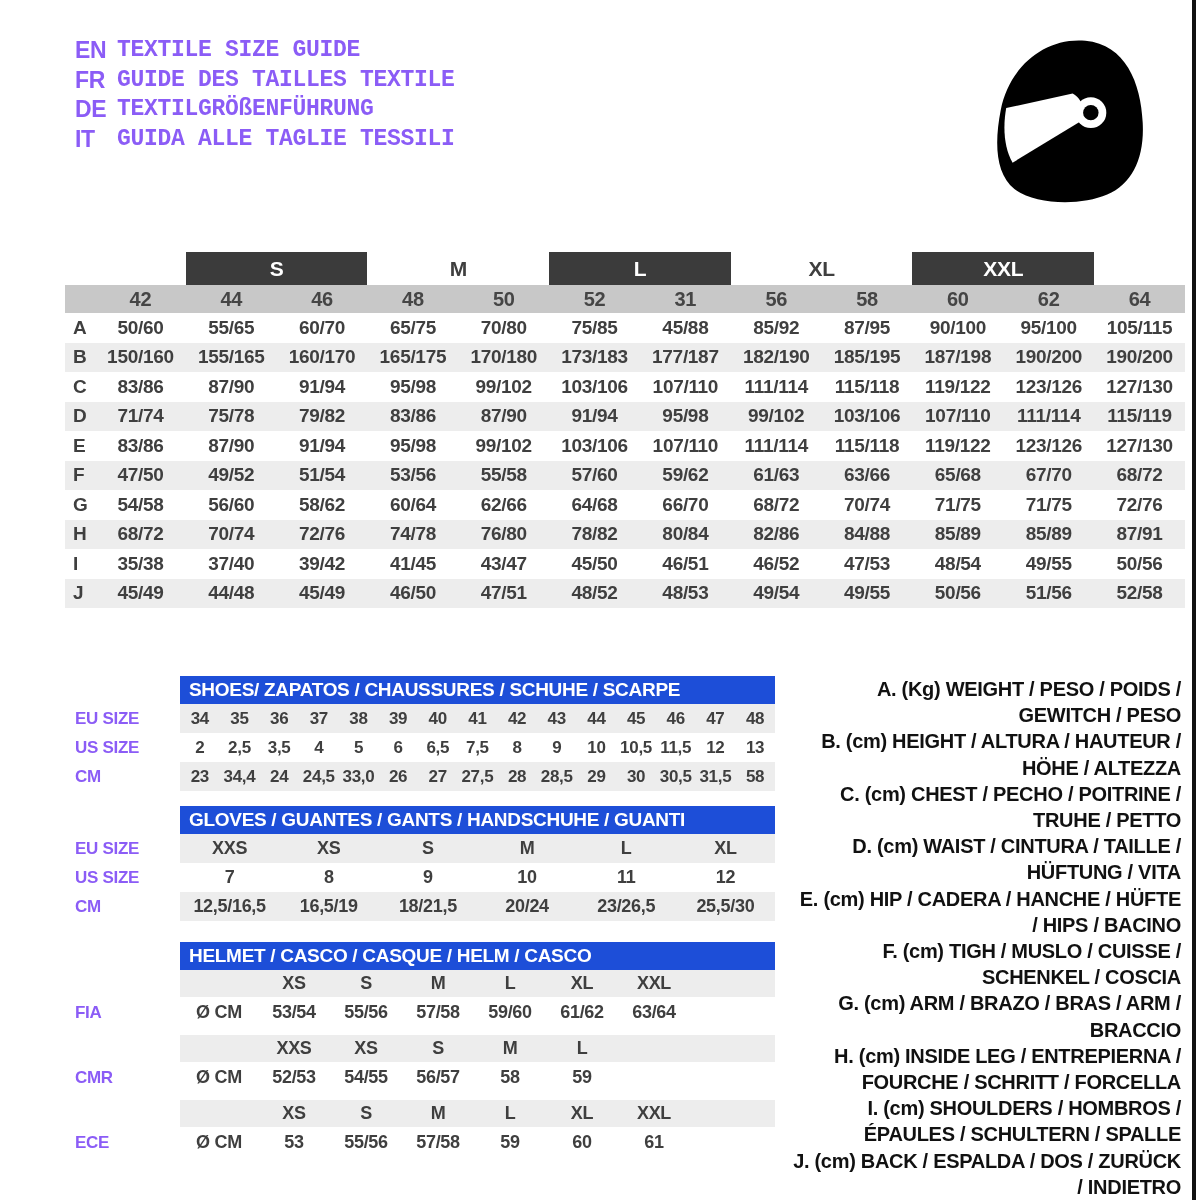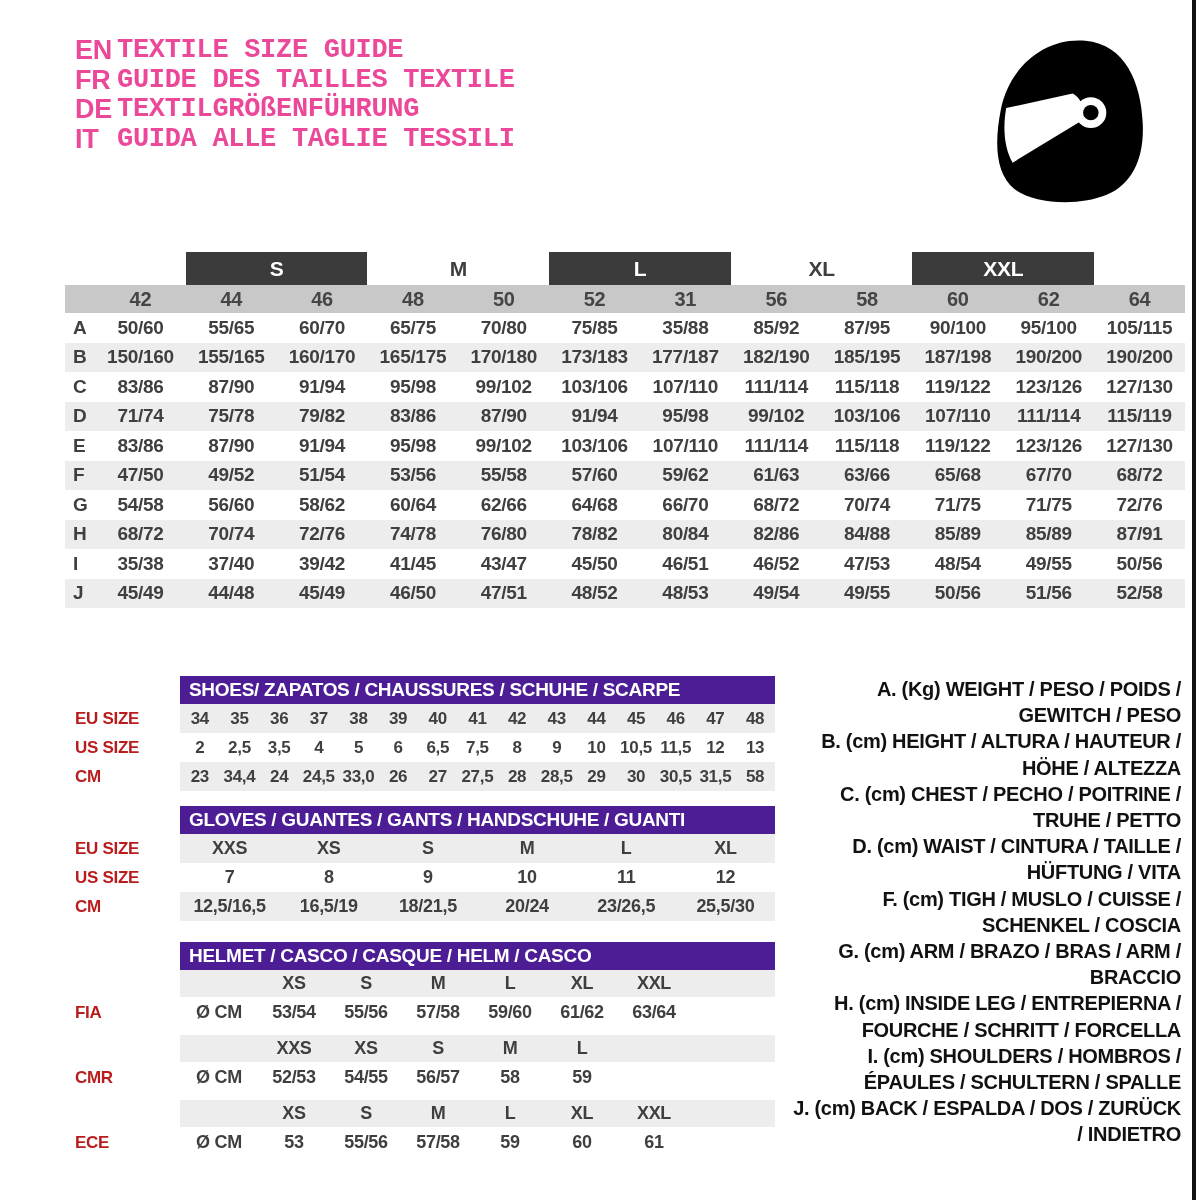--- a/index.html
+++ b/index.html
@@ -7,21 +7,21 @@
     width:1200px;height:1200px;position:relative;background:#ffffff;
     font-family:"Liberation Sans","DejaVu Sans",sans-serif;
     font-weight:bold;color:#3f3f3f;overflow:hidden;
     font-stretch:condensed;letter-spacing:-0.3px;
   }
   
   .edge-line{position:absolute;left:1192px;top:0;width:4px;height:1200px;background:#111;}
 
   
   .langs{position:absolute;left:75px;top:36px;}
-  .lang-row{display:flex;font-size:27px;line-height:29.5px;color:#ec4899;}
+  .lang-row{display:flex;font-size:23px;line-height:29.5px;color:#8b5cf6;}
   .lang-code{width:42px;flex:0 0 42px;}
   .lang-title{white-space:nowrap;font-family:Liberation Mono, monospace;}
 
   
   .helmet{position:absolute;left:975px;top:28px;width:188px;height:182px;}
 
   
   table{border-collapse:collapse;table-layout:fixed;}
   td{padding:0;text-align:center;vertical-align:middle;overflow:hidden;white-space:nowrap;}
 
@@ -33,28 +33,28 @@
   .t-main td.g-dark{background:#3b3b3b;color:#ffffff;font-size:21px;}
   .t-main td.g-plain{color:#3f3f3f;font-size:21px;}
   .t-main tr.band td{background:#c8c8c8;height:28px;font-size:20px;color:#454545;}
   .t-main tbody td{height:29.5px;}
   .t-main tbody tr:nth-child(even) td{background:#ededed;}
   .t-main td.lbl{text-align:left;padding-left:8px;}
 
   
   .sub-block{position:absolute;left:65px;}
   .sub-header{
-    margin-left:115px;width:595px;height:28px;background:#4c1d95;color:#fff;
+    margin-left:115px;width:595px;height:28px;background:#1d4ed8;color:#fff;
     font-size:19px;line-height:28px;padding-left:9px;box-sizing:border-box;
     text-align:left;white-space:nowrap;
   }
   .t-sub{width:710px;font-size:18px;color:#3f3f3f;}
   .t-sub col.c-lbl{width:115px;}
   .t-sub td{height:29px;}
-  .t-sub td.lbl{text-align:left;padding-left:10px;font-size:17px;color:#b91c1c;}
+  .t-sub td.lbl{text-align:left;padding-left:10px;font-size:17px;color:#8b5cf6;}
   .t-sub tr:nth-child(odd) td:not(.lbl){background:#ededed;}
 
   .t-shoes{font-size:17px;}
 
   .t-helmet col.c-unit{width:78px;}
   .t-helmet col.c-size{width:72px;}
   .t-helmet col.c-fill{width:85px;}
   .t-helmet td{height:27px;}
   .t-helmet tr:nth-child(even) td{height:31px;}
   .t-helmet tr:nth-child(3) td,.t-helmet tr:nth-child(5) td{border-top:7px solid #ffffff;}
@@ -139,21 +139,21 @@
     </thead>
     <tbody>
         <tr>
           <td class="lbl">A</td>
           <td>50/60</td>
           <td>55/65</td>
           <td>60/70</td>
           <td>65/75</td>
           <td>70/80</td>
           <td>75/85</td>
-          <td>35/88</td>
+          <td>45/88</td>
           <td>85/92</td>
           <td>87/95</td>
           <td>90/100</td>
           <td>95/100</td>
           <td>105/115</td>
         </tr>
         <tr>
           <td class="lbl">B</td>
           <td>150/160</td>
           <td>155/165</td>
@@ -499,18 +499,19 @@
         </tr>
       </tbody>
   </table>
 </div>
 
 <div class="legend">
     <div class="legend-line">A. (Kg) WEIGHT / PESO / POIDS / GEWITCH / PESO</div>
     <div class="legend-line">B. (cm) HEIGHT / ALTURA / HAUTEUR / HÖHE / ALTEZZA</div>
     <div class="legend-line">C. (cm) CHEST / PECHO / POITRINE / TRUHE / PETTO</div>
     <div class="legend-line">D. (cm) WAIST / CINTURA / TAILLE / HÜFTUNG / VITA</div>
+    <div class="legend-line">E. (cm) HIP / CADERA / HANCHE / HÜFTE / HIPS /  BACINO</div>
     <div class="legend-line">F. (cm) TIGH / MUSLO / CUISSE / SCHENKEL / COSCIA</div>
     <div class="legend-line">G. (cm) ARM  / BRAZO / BRAS / ARM / BRACCIO</div>
     <div class="legend-line">H. (cm) INSIDE LEG / ENTREPIERNA / FOURCHE / SCHRITT / FORCELLA</div>
     <div class="legend-line">I.  (cm) SHOULDERS / HOMBROS / ÉPAULES / SCHULTERN / SPALLE</div>
     <div class="legend-line">J. (cm) BACK / ESPALDA / DOS / ZURÜCK / INDIETRO</div>
   </div>
 
 </body></html>

